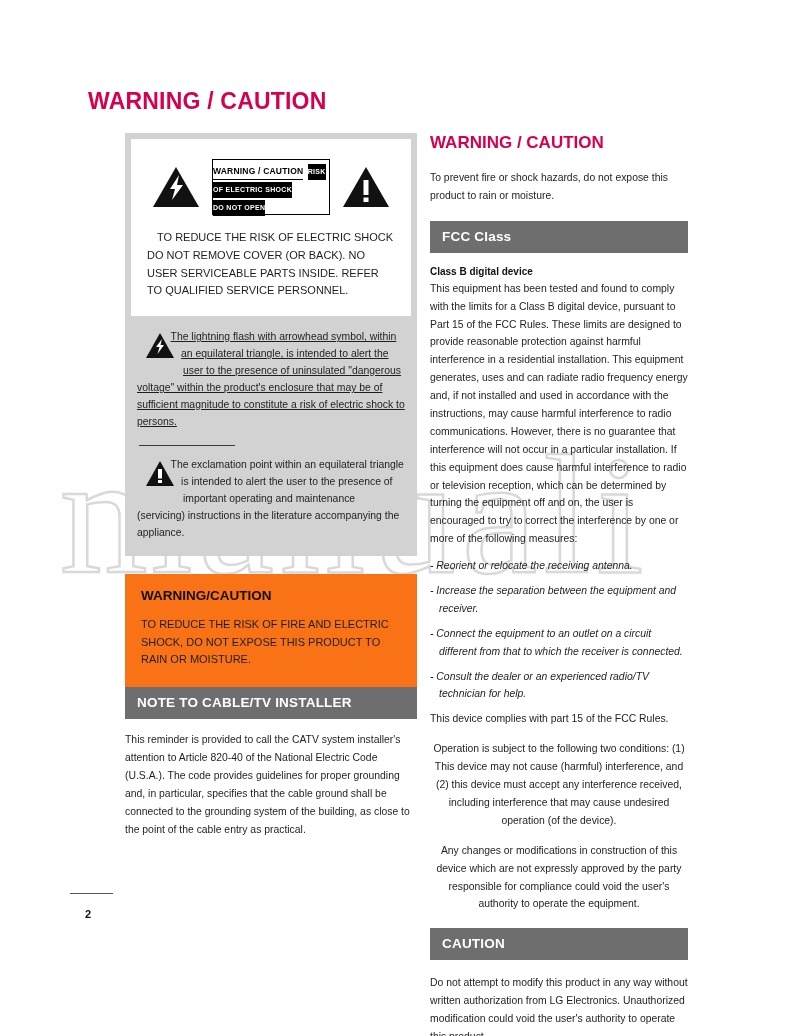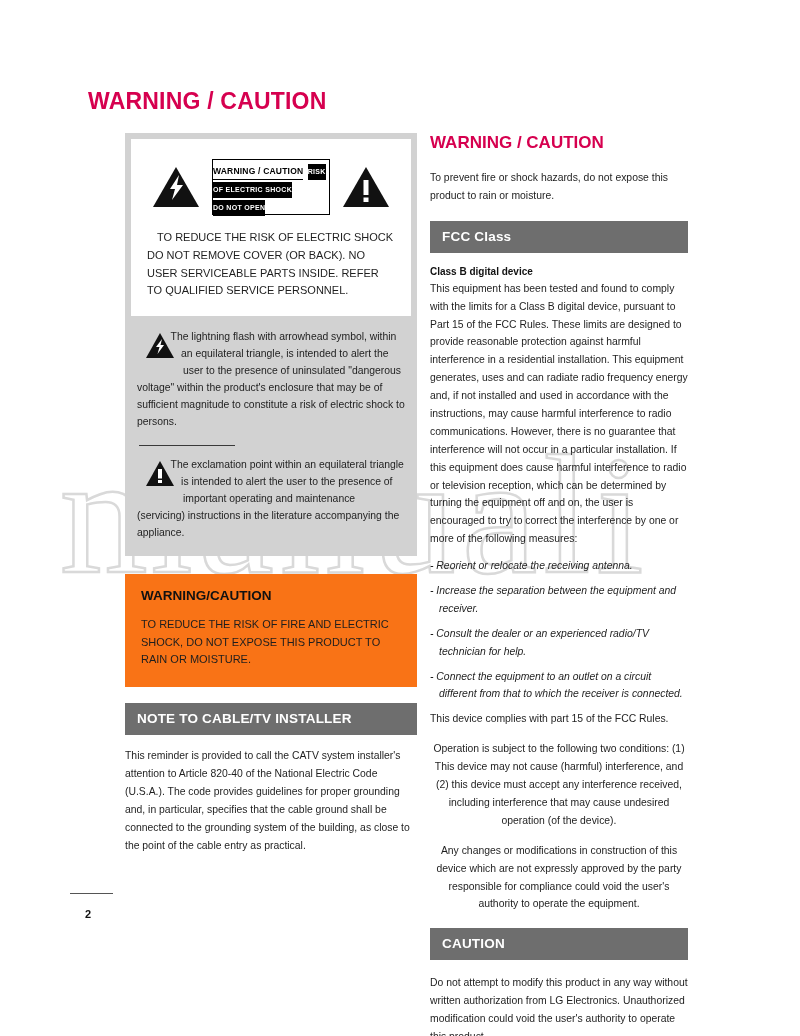--- a/index.html
+++ b/index.html
@@ -110,21 +110,21 @@
   }
 
   
   .panel-note {
     position: relative;
     font-size: 10.4px;
     line-height: 1.63;
     color: #1e1e1e;
     padding: 0 6px 0 6px;
   }
-  .panel-note.first { margin-top: 13px; }
+  .panel-note.first { margin-top: 13px; text-decoration: underline; }
   .panel-note .note-icon {
     float: left;
     margin: 3px 8px 1px 8px;
     shape-outside: polygon(50% 0, 100% 100%, 0 100%);
   }
   .panel-note .note-text { text-indent: 6px; }
   .panel-rule {
     border: 0;
     border-top: 1px solid #3a3a3a;
     width: 96px;
@@ -151,21 +151,21 @@
 
   
   .bar {
     background: #6e6e6e;
     color: #ffffff;
     font-size: 13.5px;
     font-weight: bold;
     padding: 8px 12px 9px 12px;
     letter-spacing: 0.2px;
   }
-  .bar.cable { margin-top: 16px; }
+  .bar.cable { }
 
   .plain-body {
     font-size: 10.4px;
     line-height: 1.72;
     color: #1e1e1e;
     margin-top: 12px;
     padding-left: 0px;
   }
 
   
@@ -311,22 +311,22 @@
 
     <div class="bar fcc">FCC Class</div>
 
     <div class="sub-head">Class B digital device</div>
 
     <div class="rc-text">This equipment has been tested and found to comply with the limits for a Class B digital device, pursuant to Part 15 of the FCC Rules. These limits are designed to provide reasonable protection against harmful interference in a residential installation. This equipment generates, uses and can radiate radio frequency energy and, if not installed and used in accordance with the instructions, may cause harmful interference to radio communications. However, there is no guarantee that interference will not occur in a particular installation. If this equipment does cause harmful interference to radio or television reception, which can be determined by turning the equipment off and on, the user is encouraged to try to correct the interference by one or more of the following measures:</div>
 
     <ul class="rc-list">
       <li>- Reorient or relocate the receiving antenna.</li>
       <li>- Increase the separation between the equipment and receiver.</li>
+      <li>- Connect the equipment to an outlet on a circuit different from that to which the receiver is connected.</li>
       <li>- Consult the dealer or an experienced radio/TV technician for help.</li>
-      <li>- Connect the equipment to an outlet on a circuit different from that to which the receiver is connected.</li>
     </ul>
 
     <div class="rc-text">This device complies with part 15 of the FCC Rules.</div>
 
     <div class="rc-text">Operation is subject to the following two conditions: (1) This device may not cause (harmful) interference, and (2) this device must accept any interference received, including interference that may cause undesired operation (of the device).</div>
 
     <div class="rc-text">Any changes or modifications in construction of this device which are not expressly approved by the party responsible for compliance could void the user's authority to operate the equipment.</div>
 
     <div class="bar caution">CAUTION</div>
 

